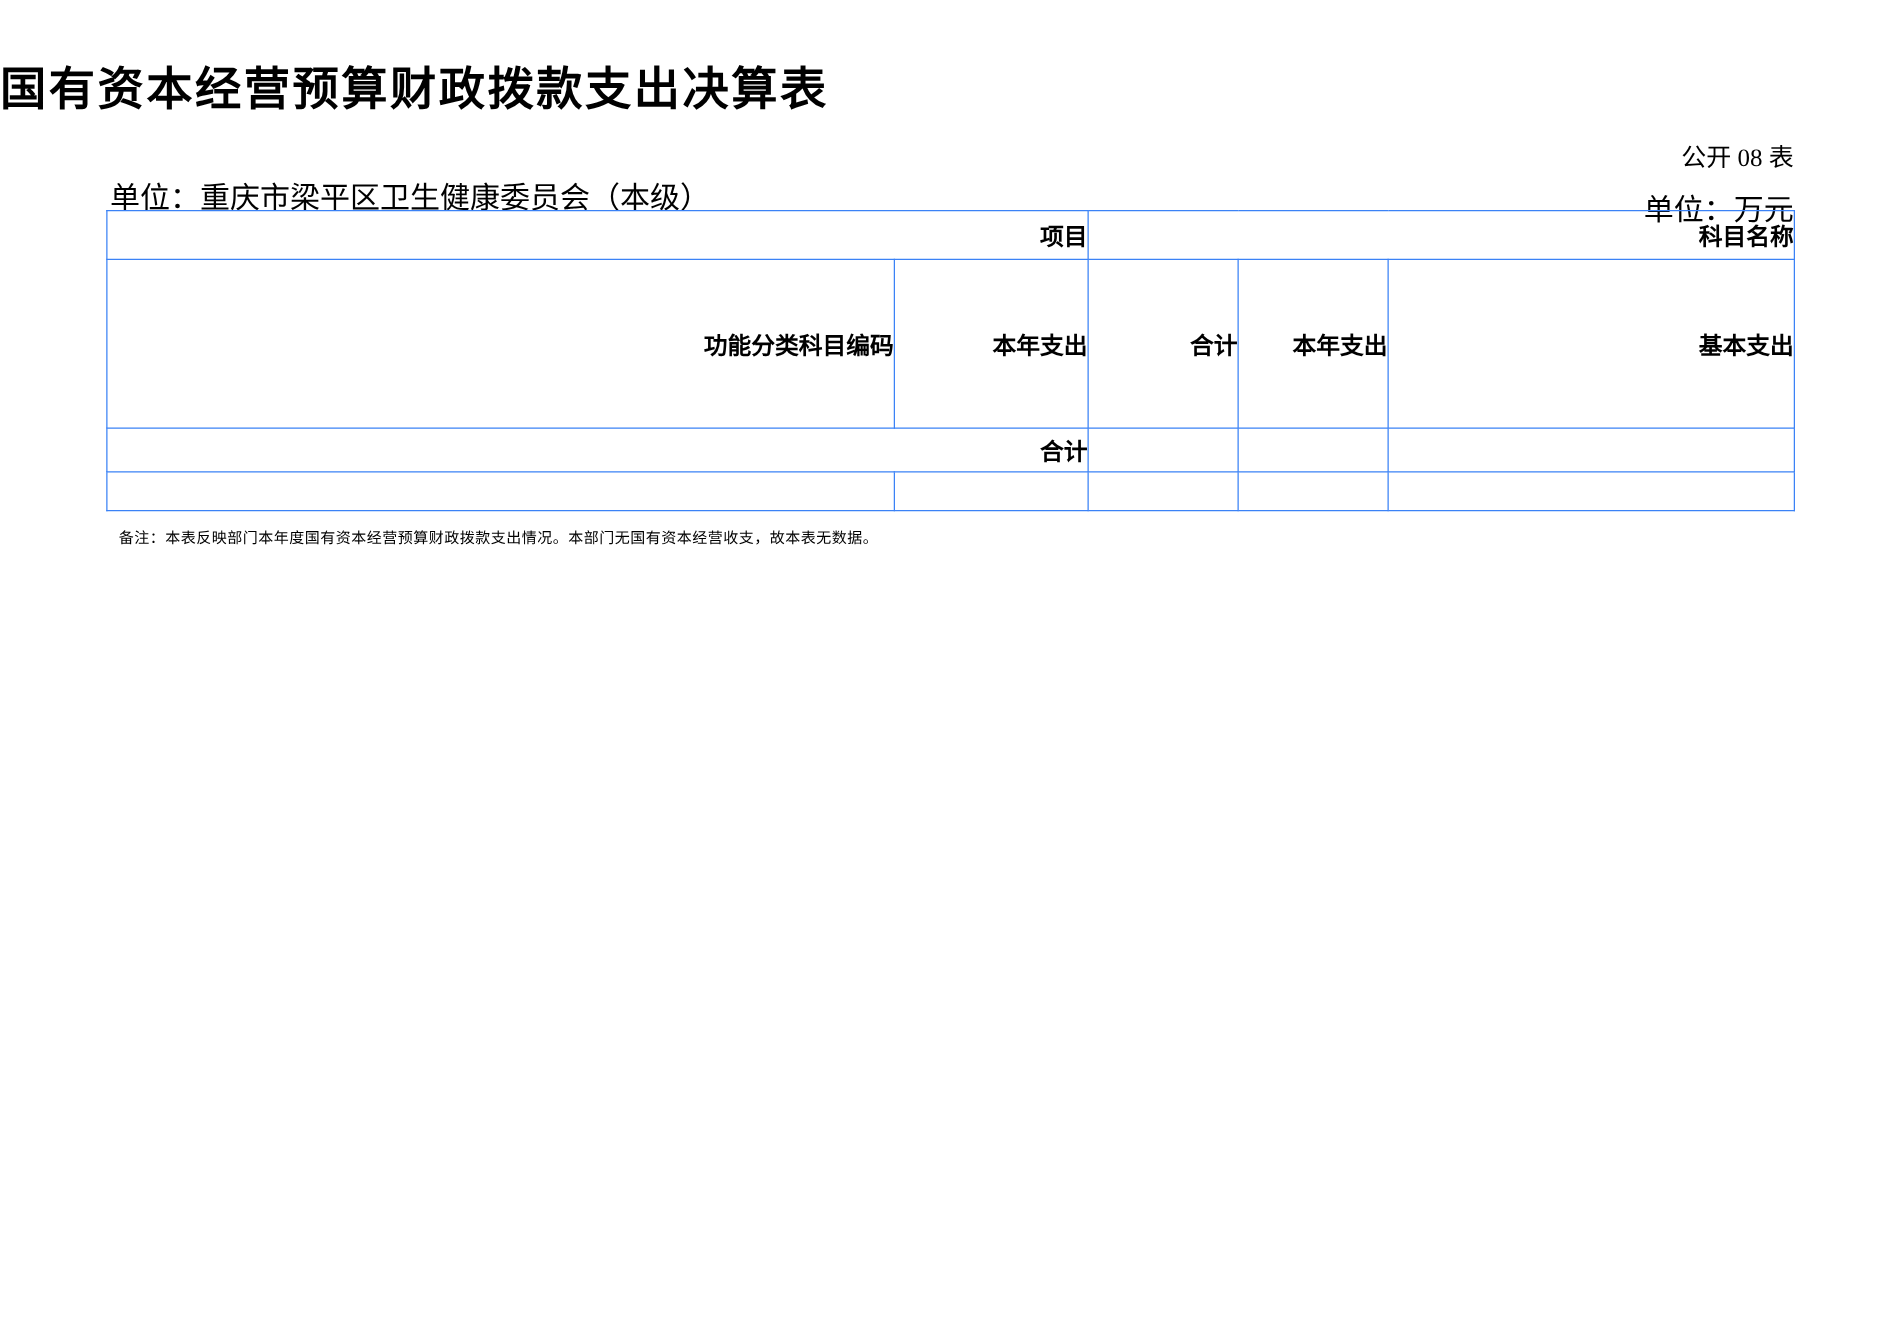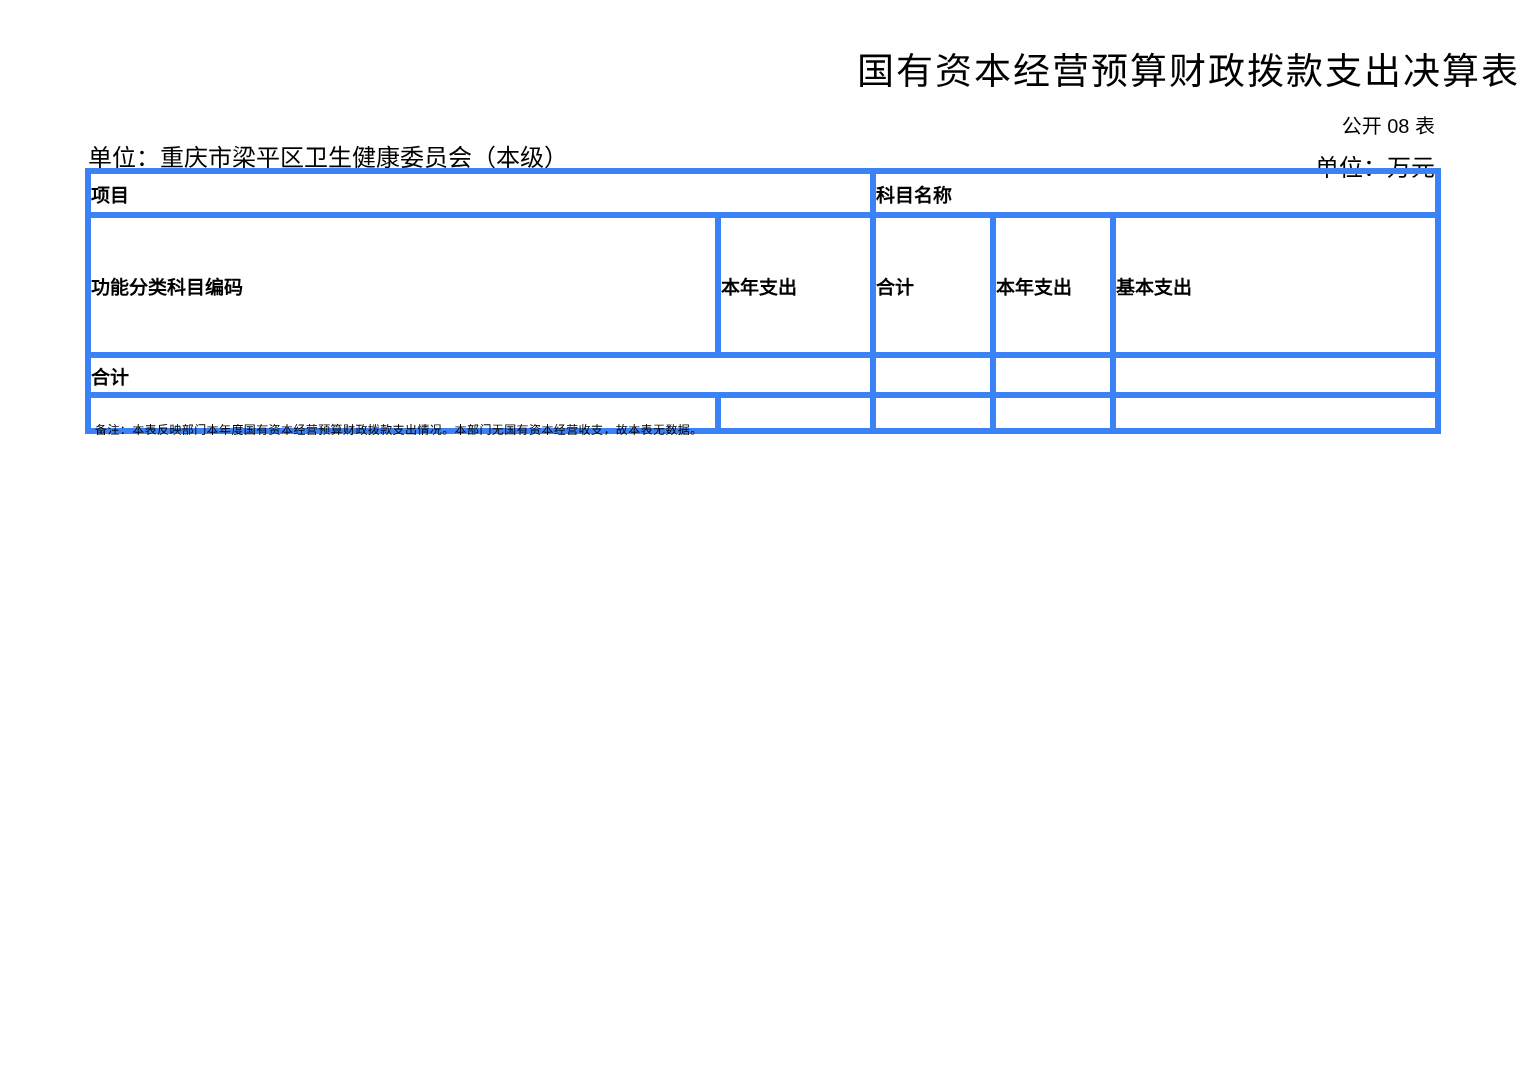--- a/index.html
+++ b/index.html
@@ -16,35 +16,35 @@
     color: #000000;
     overflow: hidden;
   }
   .page {
     position: relative;
     width: 1520px;
     height: 1074px;
     box-sizing: border-box;
   }
   .doc-title {
-    text-align: right;
+    text-align: left;
     font-family: "Liberation Sans", "DejaVu Sans", sans-serif;
-    font-weight: normal;
+    font-weight: bold;
     font-size: 37px;
     letter-spacing: 2px;
     margin: 0;
     padding-top: 50px;
     line-height: 1.2;
   }
   .sheet-no {
     position: absolute;
     right: 85px;
     top: 110px;
     font-size: 20px;
-    font-family: Liberation Sans, sans-serif;
+    font-family: Liberation Serif, serif;
   }
   .meta-row {
     position: absolute;
     top: 138px;
     left: 88px;
     right: 85px;
     height: 26px;
     font-size: 24px;
   }
   .meta-left {
@@ -60,22 +60,22 @@
   }
   table.main {
     position: absolute;
     top: 168px;
     left: 85px;
     width: 1350px;
     border-collapse: collapse;
     table-layout: fixed;
   }
   table.main td {
-    border: 6px solid #3b82f6;
-    text-align: left;
+    border: 1px solid #3b82f6;
+    text-align: right;
     vertical-align: middle;
     font-family: "Liberation Sans", "DejaVu Sans", sans-serif;
     font-weight: bold;
     font-size: 19px;
     padding: 0;
   }
   td.h-group {
     height: 38px;
   }
   td.h-sub {

